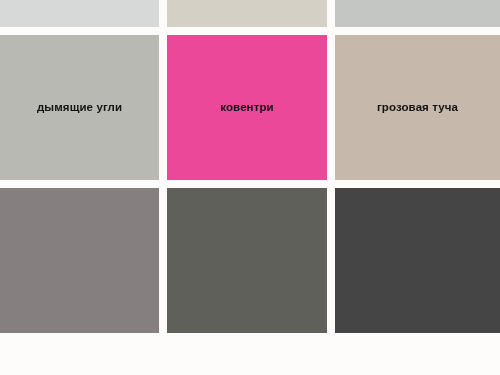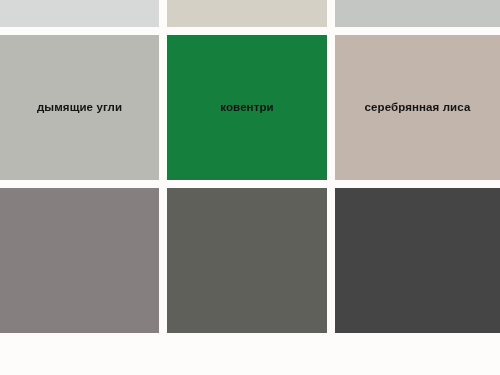--- a/index.html
+++ b/index.html
@@ -76,27 +76,27 @@
     <div class="swatch" style="background-color: rgb(213, 208, 198); border-right-color: rgb(253, 252, 250); border-bottom-color: rgb(253, 252, 250);">
       
     </div>
     <div class="swatch" style="background-color: rgb(195, 198, 195); border-right-color: rgb(253, 252, 250); border-bottom-color: rgb(253, 252, 250);">
       
     </div>
 
     <div class="swatch" style="background-color: rgb(185, 185, 179); border-right-color: rgb(253, 252, 250); border-bottom-color: rgb(253, 252, 250);">
       <span class="swatch-label" style="color: rgb(20, 20, 20);">дымящие угли</span>
     </div>
-    <div class="swatch" style="background-color: #15803d; border-right-color: rgb(253, 252, 250); border-bottom-color: rgb(253, 252, 250);">
+    <div class="swatch" style="background-color: #ec4899; border-right-color: rgb(253, 252, 250); border-bottom-color: rgb(253, 252, 250);">
       <span class="swatch-label" style="color: rgb(20, 20, 20);">ковентри</span>
     </div>
+    <div class="swatch" style="background-color: rgb(198, 184, 170); border-right-color: rgb(253, 252, 250); border-bottom-color: rgb(253, 252, 250);">
+      <span class="swatch-label" style="color: rgb(20, 20, 20);">грозовая туча</span>
+    </div>
 
-    <div class="swatch" style="background-color: rgb(194, 181, 172); border-right-color: rgb(253, 252, 250); border-bottom-color: rgb(253, 252, 250);">
-      <span class="swatch-label" style="color: rgb(20, 20, 20);">серебрянная лиса</span>
-    </div>
 
     <div class="swatch" style="background-color: rgb(133, 127, 127); border-right-color: rgb(253, 252, 250); border-bottom-color: rgb(253, 252, 250);">
       
     </div>
     <div class="swatch" style="background-color: rgb(94, 96, 89); border-right-color: rgb(253, 252, 250); border-bottom-color: rgb(253, 252, 250);">
       
     </div>
     <div class="swatch" style="background-color: rgb(69, 69, 69); border-right-color: rgb(253, 252, 250); border-bottom-color: rgb(253, 252, 250);">
       
     </div>

